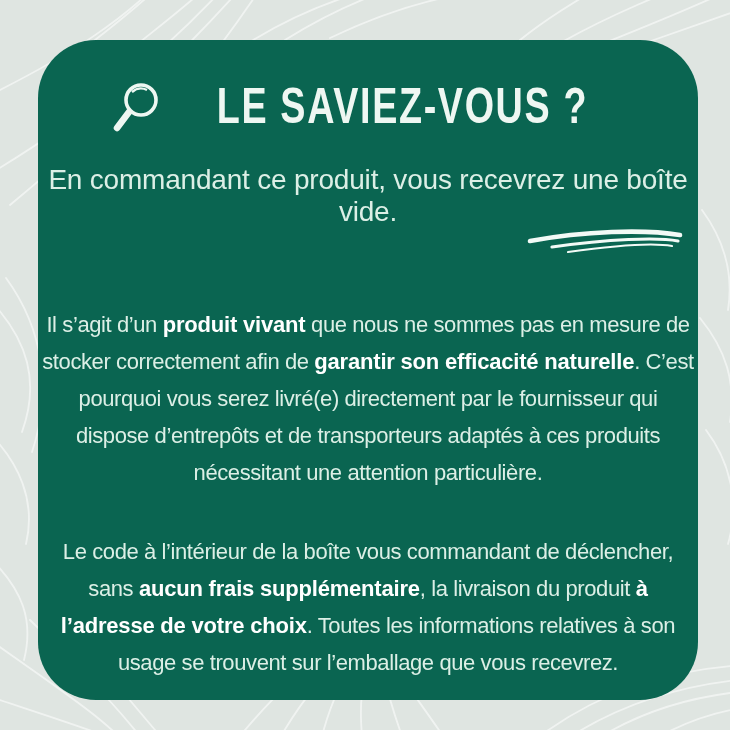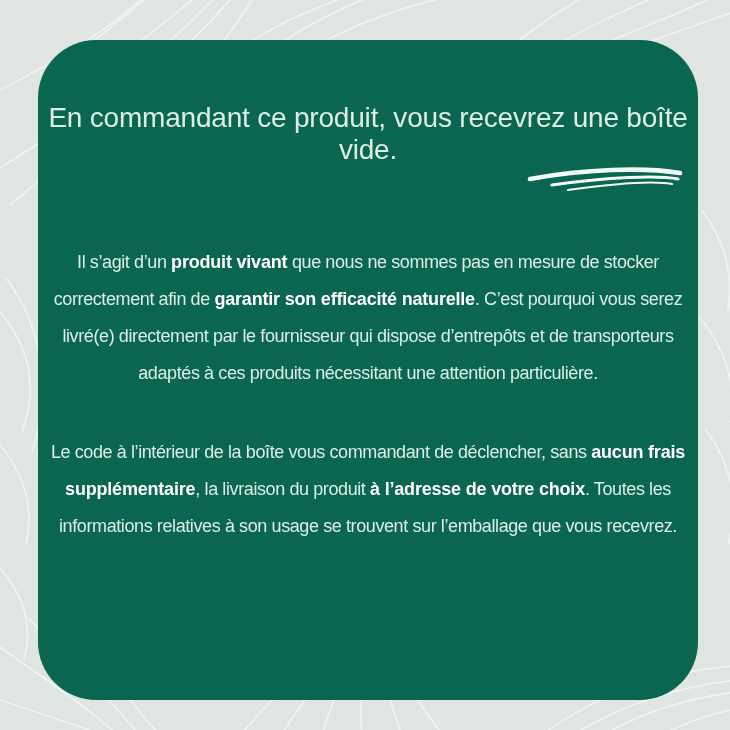--- a/index.html
+++ b/index.html
@@ -47,21 +47,21 @@
     text-align:center;width:100%;
   }
   .swoosh-row{
     width:100%;height:30px;
     display:flex;justify-content:flex-end;
     padding-right:12px;margin-top:0px;
   }
   .swoosh{width:158px;height:28px;color:#f2faf6;}
   p.body{
     width:656px;
-    font-size:18px;letter-spacing:-0.4px;line-height:37px;
+    font-size:22px;letter-spacing:-0.4px;line-height:37px;
     color:var(--text);
     text-align:center;
   }
   p.body b{color:var(--bold_text);font-weight:700;letter-spacing:-0.2px;}
   .p1{margin-top:48px;}
   .p2{margin-top:42px;}
 </style>
 </head>
 <body>
 
@@ -107,20 +107,28 @@
     <path d="M443,736 C424,708 410,690 396,668"></path>
 
     <path d="M540,736 C600,692 662,672 732,666"></path>
     <path d="M562,742 C622,702 682,686 738,680"></path>
     <path d="M602,736 C652,706 702,696 738,692"></path>
     <path d="M660,736 C690,720 716,712 742,708"></path>
   </svg>
 
   <div class="card">
 
+    <div class="title-row">
+      <svg class="magnifier" viewBox="0 0 58 62" fill="none" stroke="#eef7f2">
+        <circle cx="33" cy="22" r="15" stroke-width="3.6"></circle>
+        <path d="M24,14 Q31,8 39,12" stroke-width="2.4"></path>
+        <path d="M21,34 L9,50" stroke-width="6.5" stroke-linecap="round"></path>
+      </svg>
+      <span class="title">LE SAVIEZ-VOUS ?</span>
+    </div>
 
     <div class="subtitle">En commandant ce produit, vous recevrez une boîte vide.</div>
 
     <div class="swoosh-row">
       <svg class="swoosh" viewBox="0 0 158 28" fill="none" stroke="currentColor" stroke-linecap="round">
         <path d="M4,13 C58,3 118,1 154,7" stroke-width="4.6"></path>
         <path d="M26,19 C82,11 132,9 152,13" stroke-width="3.2"></path>
         <path d="M42,24 C92,17 130,15 146,18" stroke-width="2.2"></path>
       </svg>
     </div>

